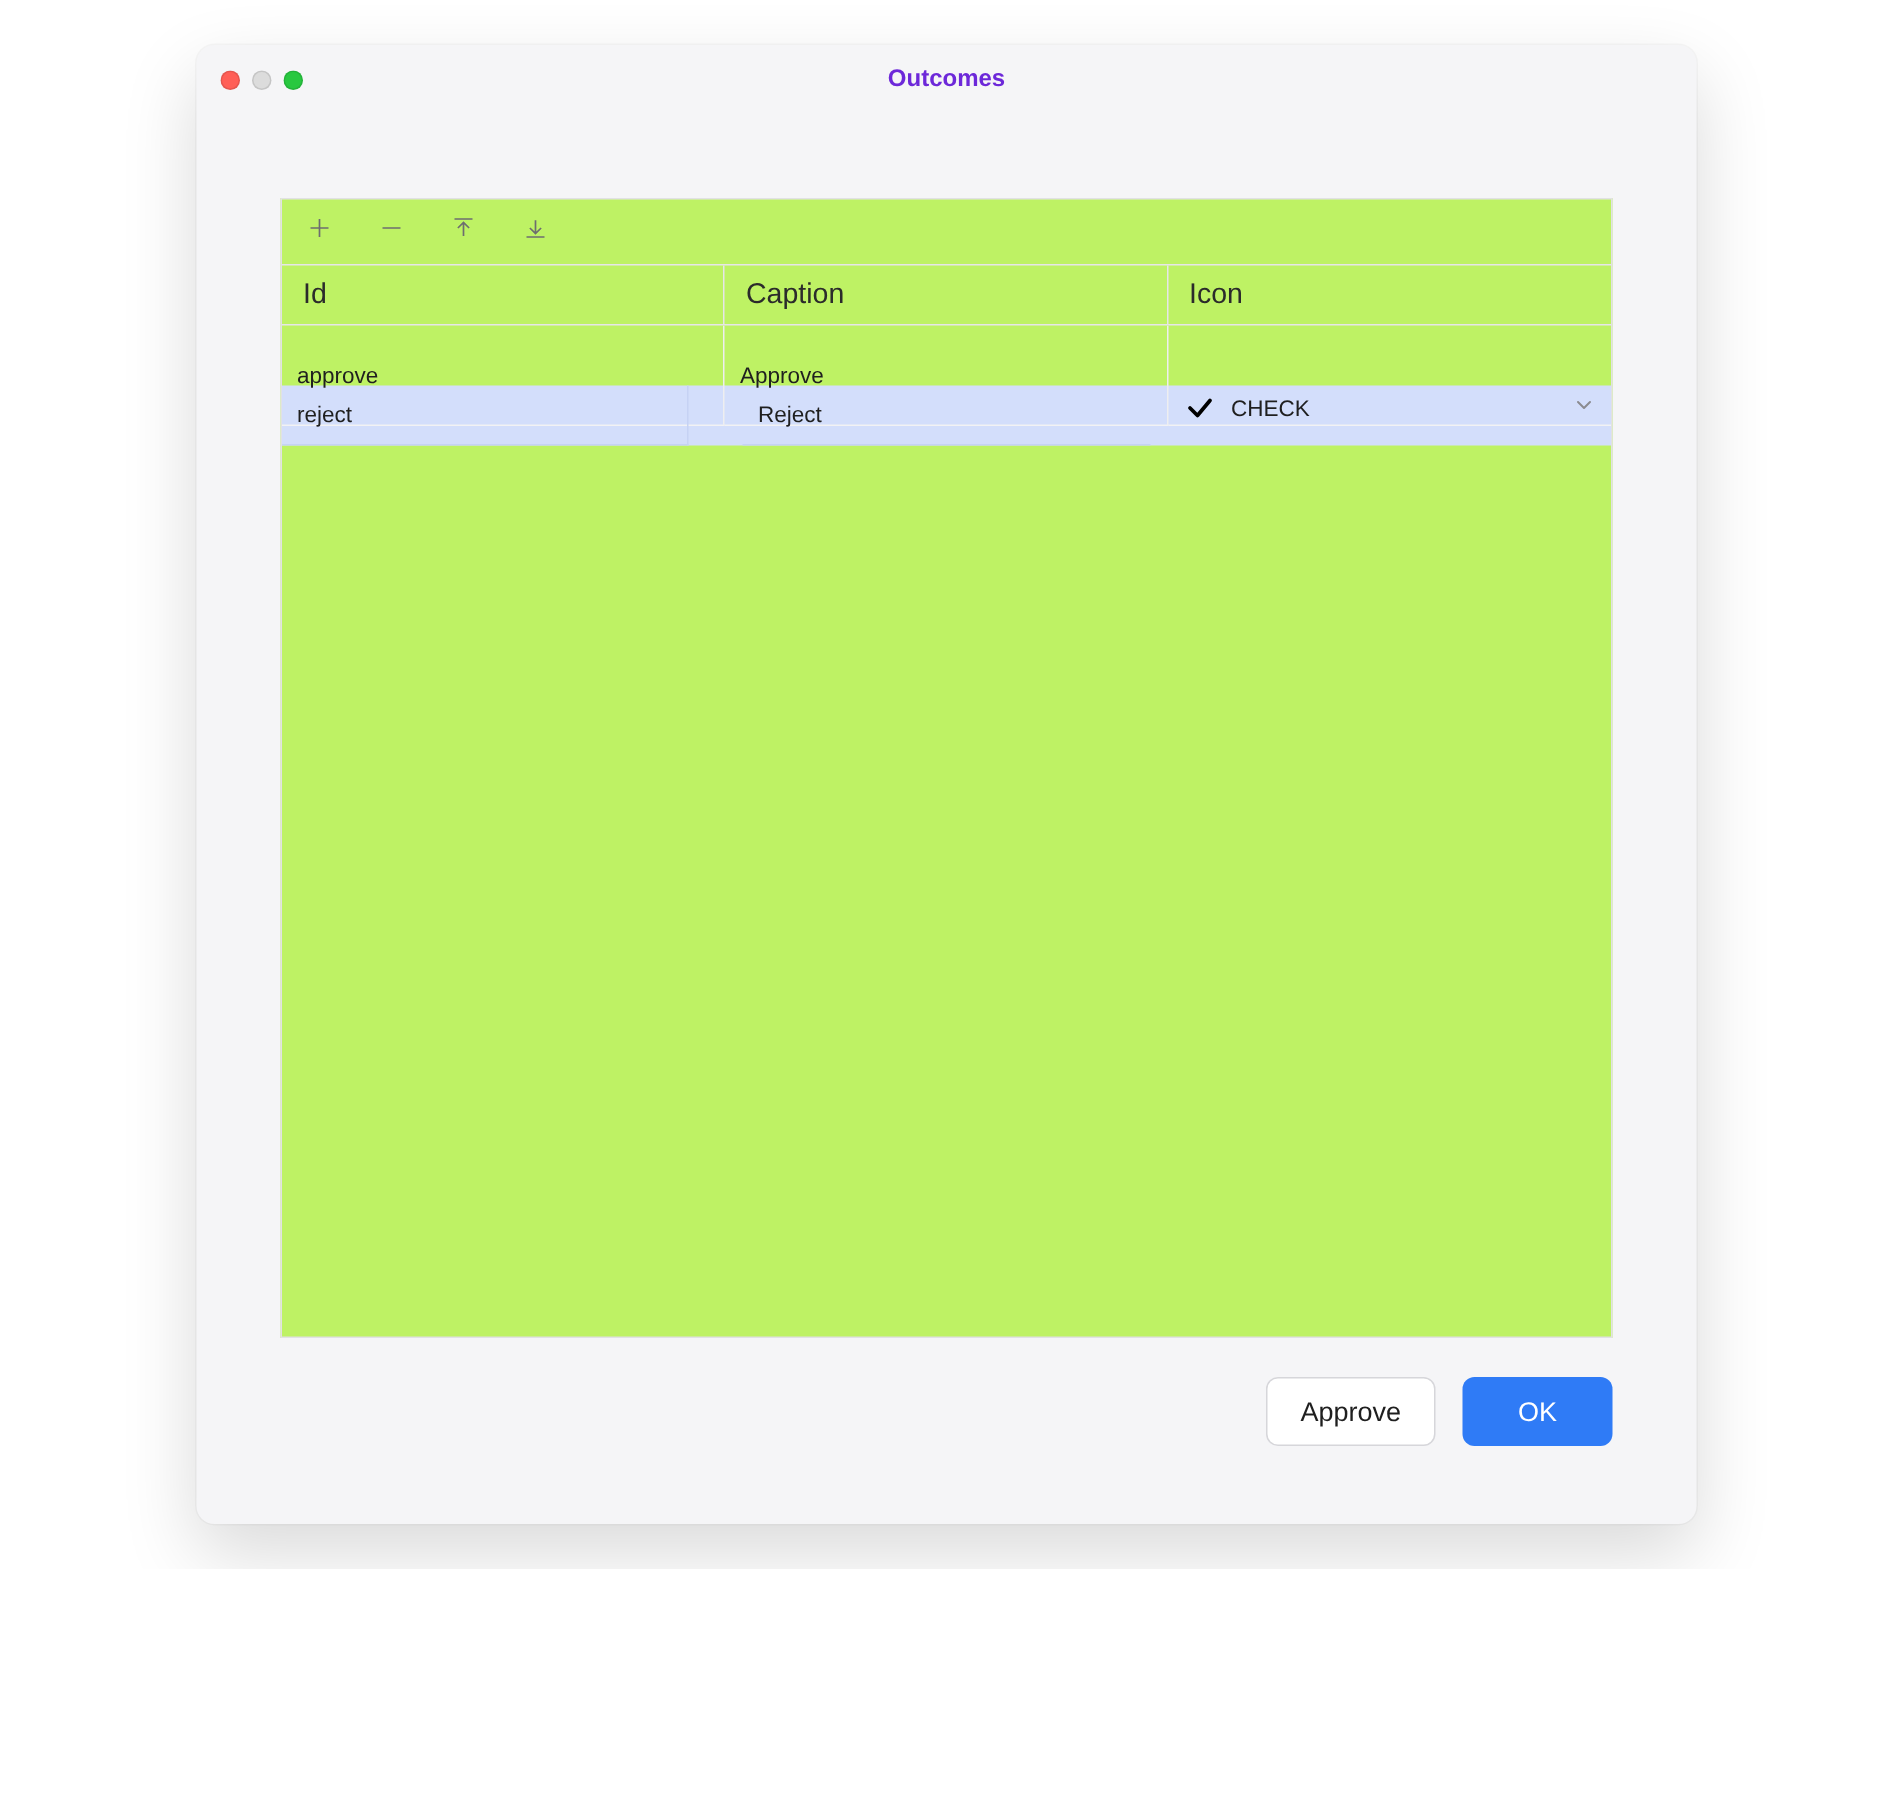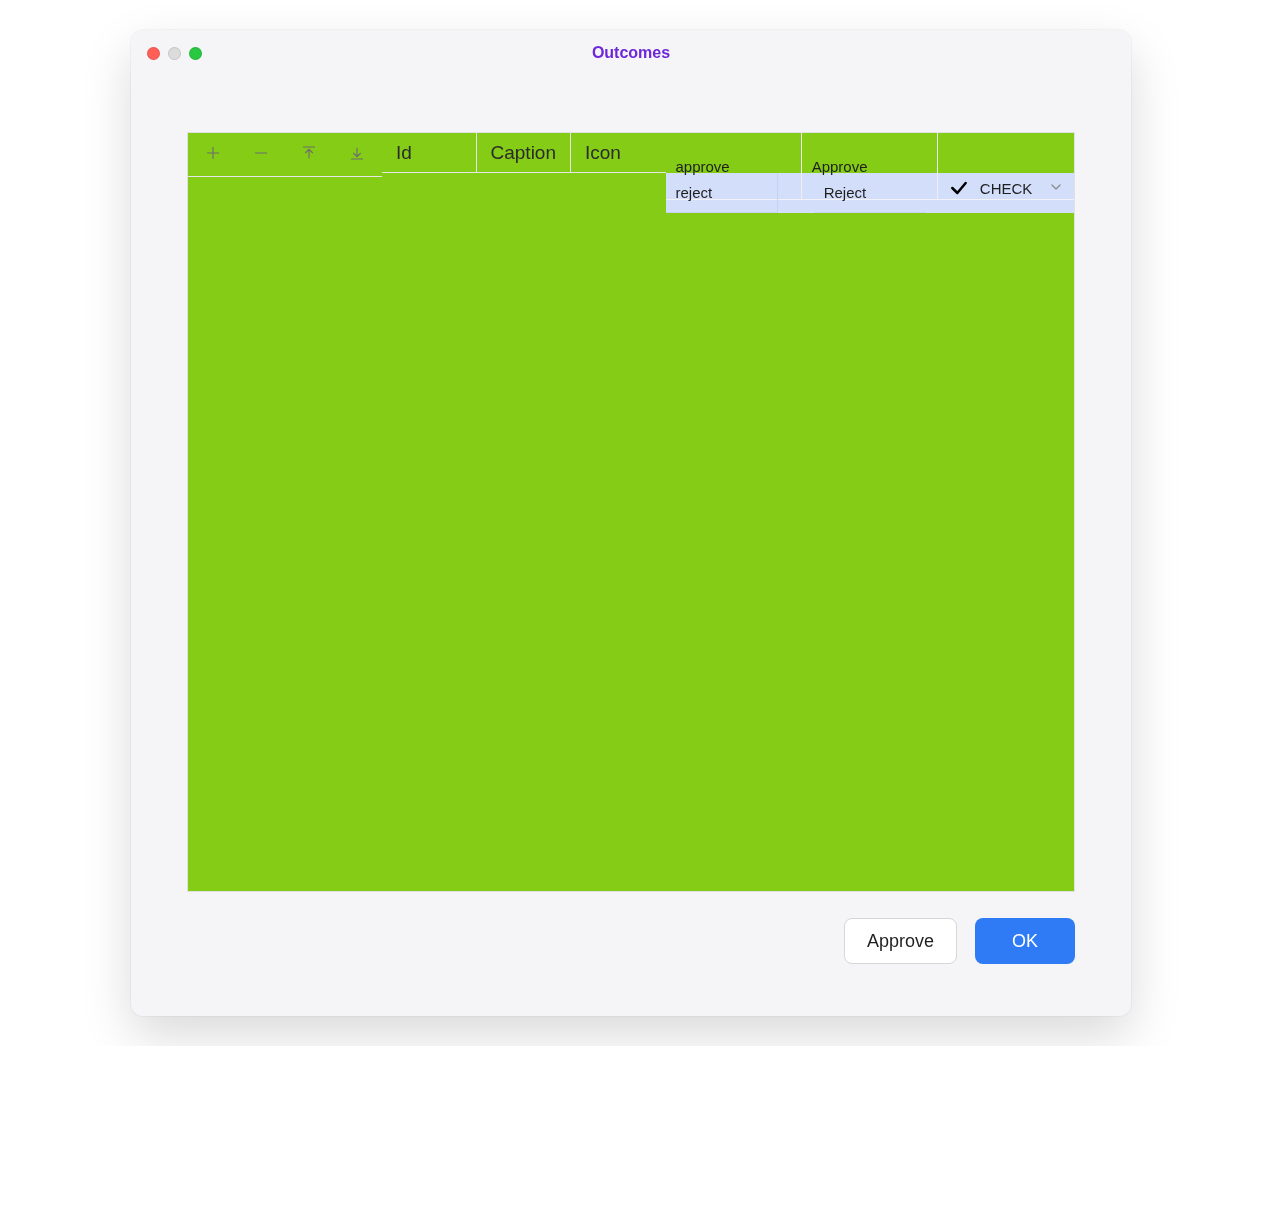--- a/index.html
+++ b/index.html
@@ -55,23 +55,24 @@
       pointer-events: none;
     }
     .content {
       padding: 56px 56px 26px 56px;
       flex: 1;
       display: flex;
       flex-direction: column;
     }
     .panel {
       border: 1px solid #e1e1e3;
-      background: #84cc16;
+      background: #bef264;
       height: 760px;
       display: flex;
+      flex-direction: column;
     }
     .toolbar {
       height: 44px;
       border-bottom: 1px solid #e6e6e8;
       display: flex;
       align-items: center;
       gap: 26px;
       padding: 0 14px;
     }
     .toolbar-btn {

